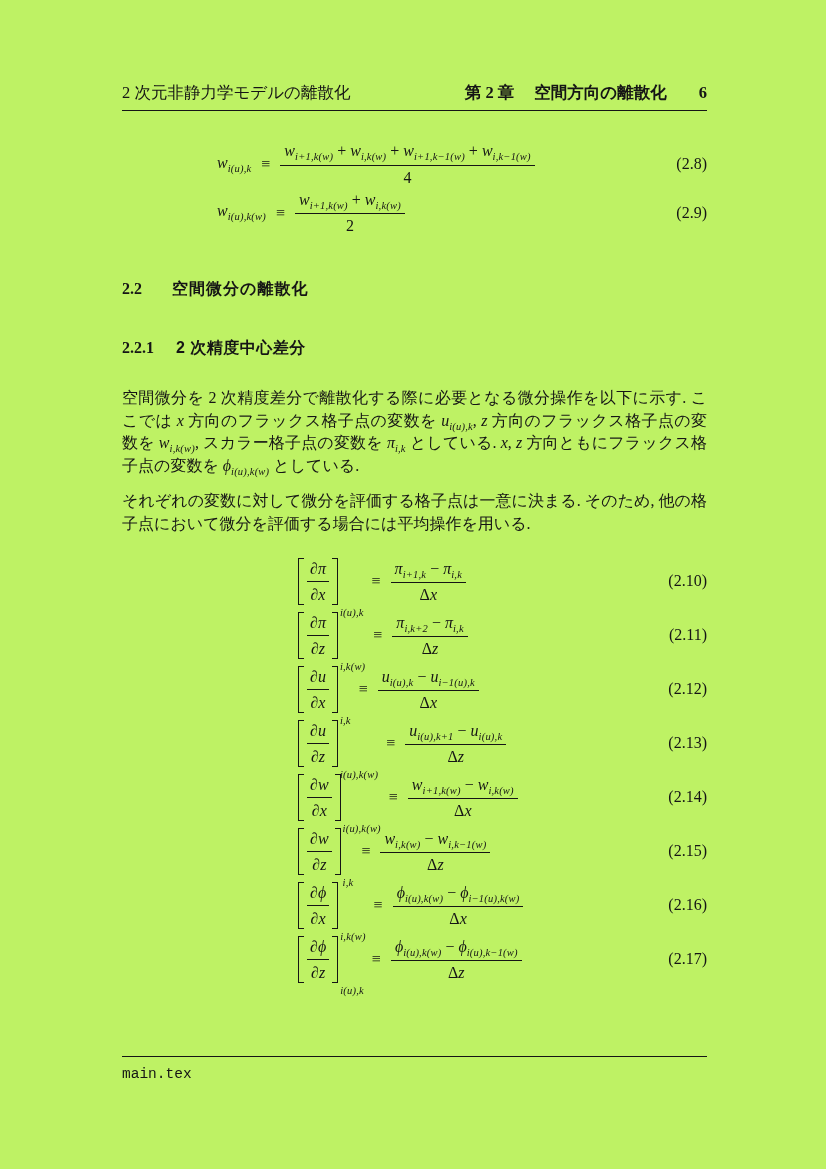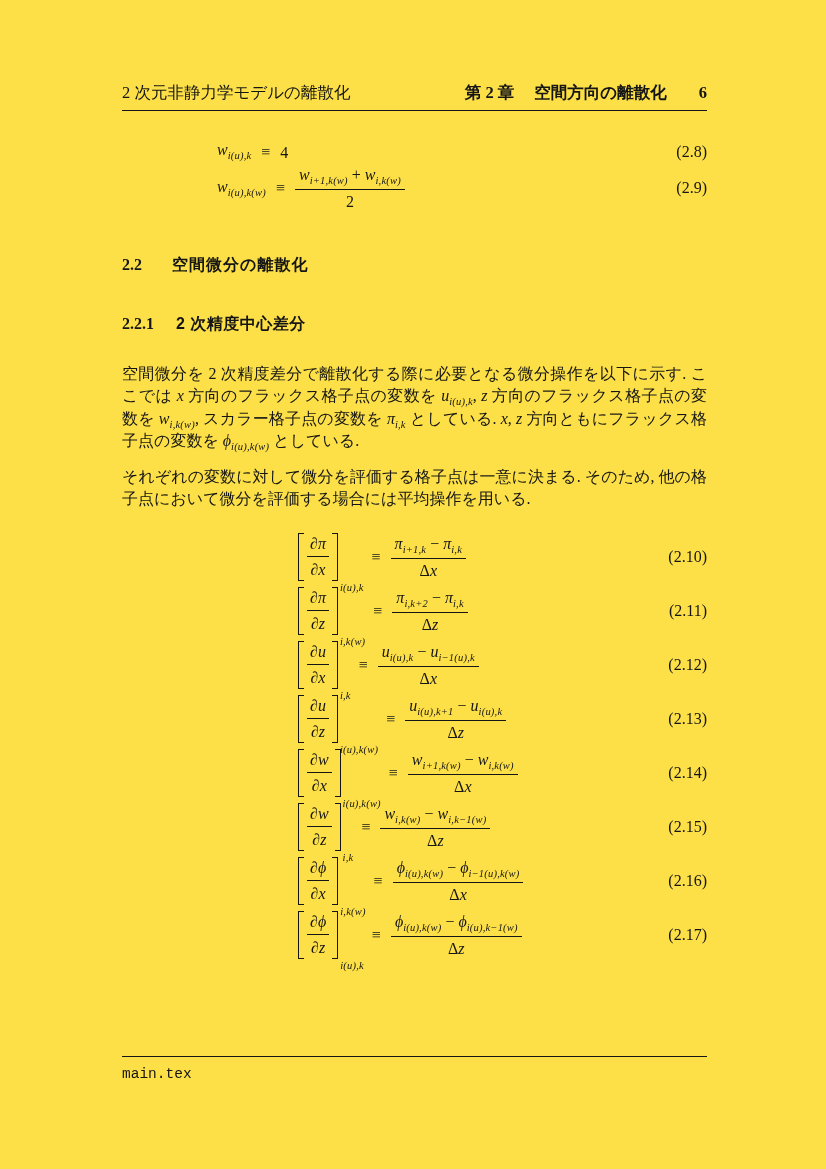--- a/index.html
+++ b/index.html
@@ -1,18 +1,18 @@
 <!DOCTYPE html>
 <html><head>
 <meta charset="utf-8">
 <style>
   * { margin:0; padding:0; box-sizing:border-box; }
   html,body { background:#e8e8e8; }
   .page {
-    width:826px; height:1169px; margin:0 auto; background:#fde047;
+    width:826px; height:1169px; margin:0 auto; background:#bef264;
     position:relative; overflow:hidden; color:#151515;
     font-family:"Liberation Serif","DejaVu Serif",serif; font-size:16px;
     padding:82px 119px 0 122px;
   }
   
   .header {
     display:flex; justify-content:space-between; align-items:baseline;
     border-bottom:1.4px solid #151515; padding-bottom:6px; font-size:16.5px;
   }
   .header-right { display:flex; align-items:baseline;font-weight:bold; }
@@ -75,20 +75,21 @@
     </span>
   </div>
 
   <div class="eqg1">
 
     <div class="eqrow">
       <div class="eq-body">
         <span><span class="mvar">w</span><sub class="msub">i(u),k</sub></span>
         <span class="rel">≡</span>
         <span class="frac">
+          <span class="num"><span class="mvar">w</span><sub class="msub">i+1,k(w)</sub> + <span class="mvar">w</span><sub class="msub">i,k(w)</sub> + <span class="mvar">w</span><sub class="msub">i+1,k−1(w)</sub> + <span class="mvar">w</span><sub class="msub">i,k−1(w)</sub></span>
           <span class="den">4</span>
         </span>
       </div>
       <span class="tag">(2.8)</span>
     </div>
 
     <div class="eqrow">
       <div class="eq-body">
         <span><span class="mvar">w</span><sub class="msub">i(u),k(w)</sub></span>
         <span class="rel">≡</span>

